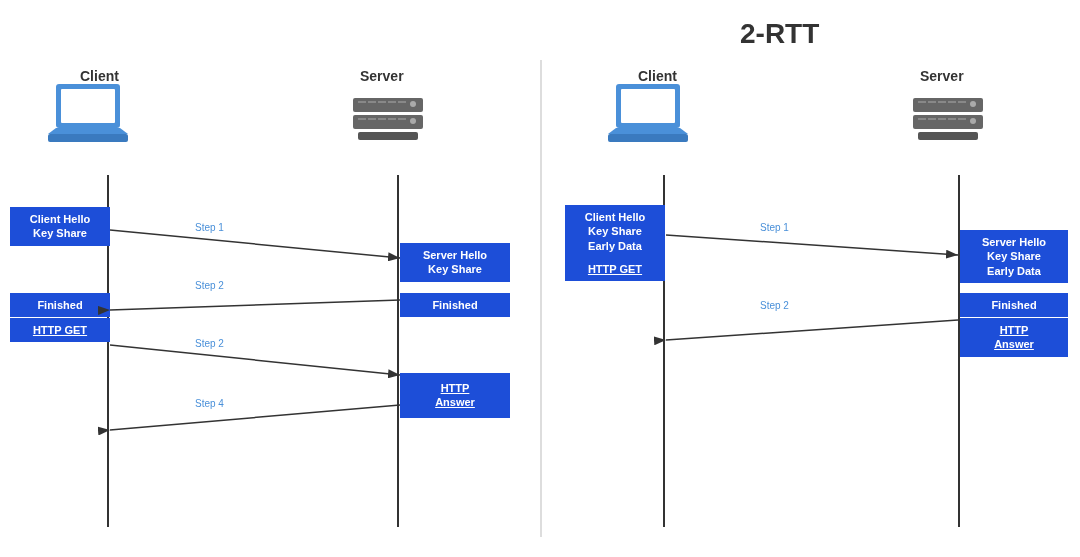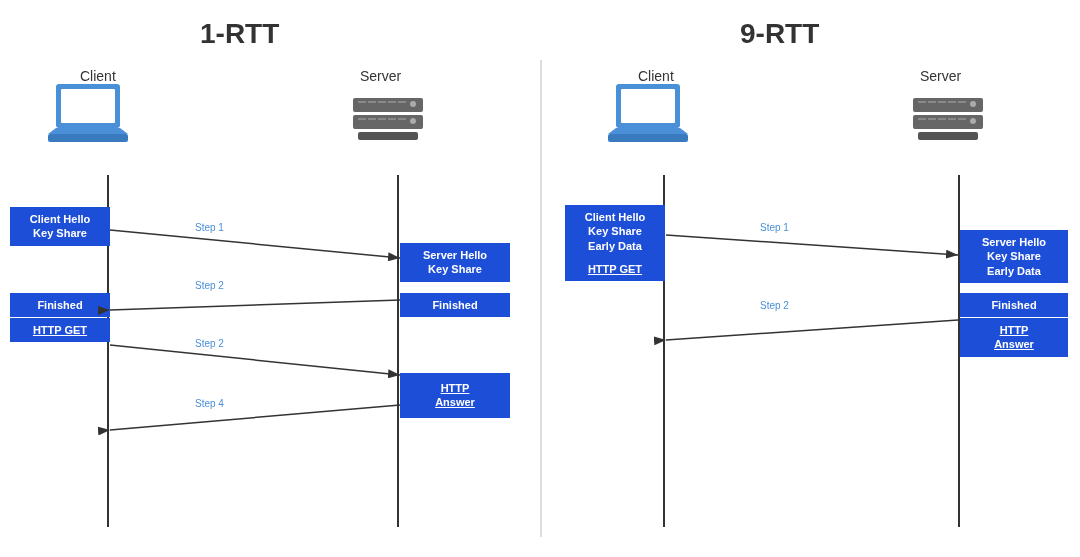--- a/index.html
+++ b/index.html
@@ -30,21 +30,21 @@
     }
 
     
     #title-1rtt { left: 200px; }
     
     #title-0rtt { left: 740px; }
 
     
     .actor-label {
       font-size: 14px;
-      font-weight: normal;
+      font-weight: bold;
       color: #333;
       text-align: left;
       position: absolute;
       top: 68px;
     }
 
     
     .laptop-icon {
       position: absolute;
       top: 82px;
@@ -103,22 +103,21 @@
       width: 2px;
       background: #ddd;
       left: 540px;
     }
   </style>
 </head>
 <body>
 
 <div class="diagram-container">
 
-  <span class="section-title" id="title-1rtt">1-RTT</span>
-  <span class="section-title" id="title-0rtt">9-RTT</span>
+  <span class="section-title" id="title-0rtt">2-RTT</span>
 
   <div class="divider"></div>
 
   <span class="actor-label" style="left: 80px;">Client</span>
   <span class="actor-label" style="left: 360px;">Server</span>
 
   <div class="laptop-icon" style="left: 48px;">
     <svg width="80" height="65" viewBox="0 0 80 65">
 
       <rect x="8" y="2" width="64" height="44" rx="3" fill="#4a90d9"></rect>

